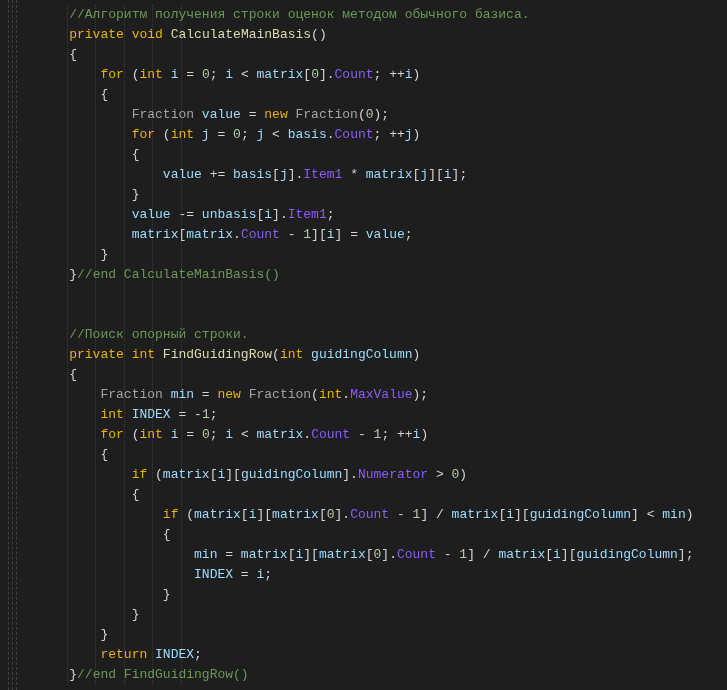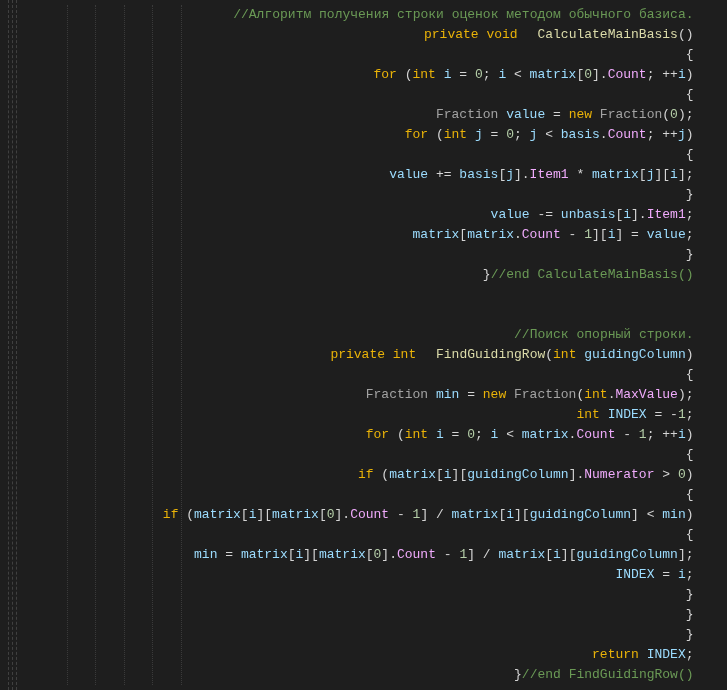--- a/index.html
+++ b/index.html
@@ -32,44 +32,43 @@
     border-left: 1px dashed #404040;
   }
   .code {
     padding: 5px 10px 5px 18px;
     white-space: pre;
     position: relative;
   }
   .code-line {
     display: block;
     position: relative;
-    text-align: right;
   }
   .guide-overlay {
     position: absolute;
     top: 5px;
     left: 18px;
     bottom: 5px;
     pointer-events: none;
     z-index: 0;
   }
   .vg {
     position: absolute;
     width: 1px;
     border-left: 1px dotted #3a3a3a;
   }
   .c-comment { color: #6a9955; }
   .c-keyword { color: #eab308; }
   .c-type { color: #a3a3a3; }
-  .c-method { color: #dcdcaa; margin-left: 12px; }
+  .c-method { color: #dcdcaa; }
   .c-var { color: #9cdcfe; }
   .c-num { color: #b5cea8; }
   .c-op { color: #d4d4d4; }
   .c-punc { color: #d4d4d4; }
-  .c-white { color: #f0abfc; }
+  .c-white { color: #8b5cf6; }
 </style>
 </head>
 <body>
 
 <div class="editor">
   <div class="gutter">
     <div class="indent-guide" style="left:8px;"></div>
     <div class="indent-guide" style="left:12px;"></div>
     <div class="indent-guide" style="left:16px;"></div>
   </div>

